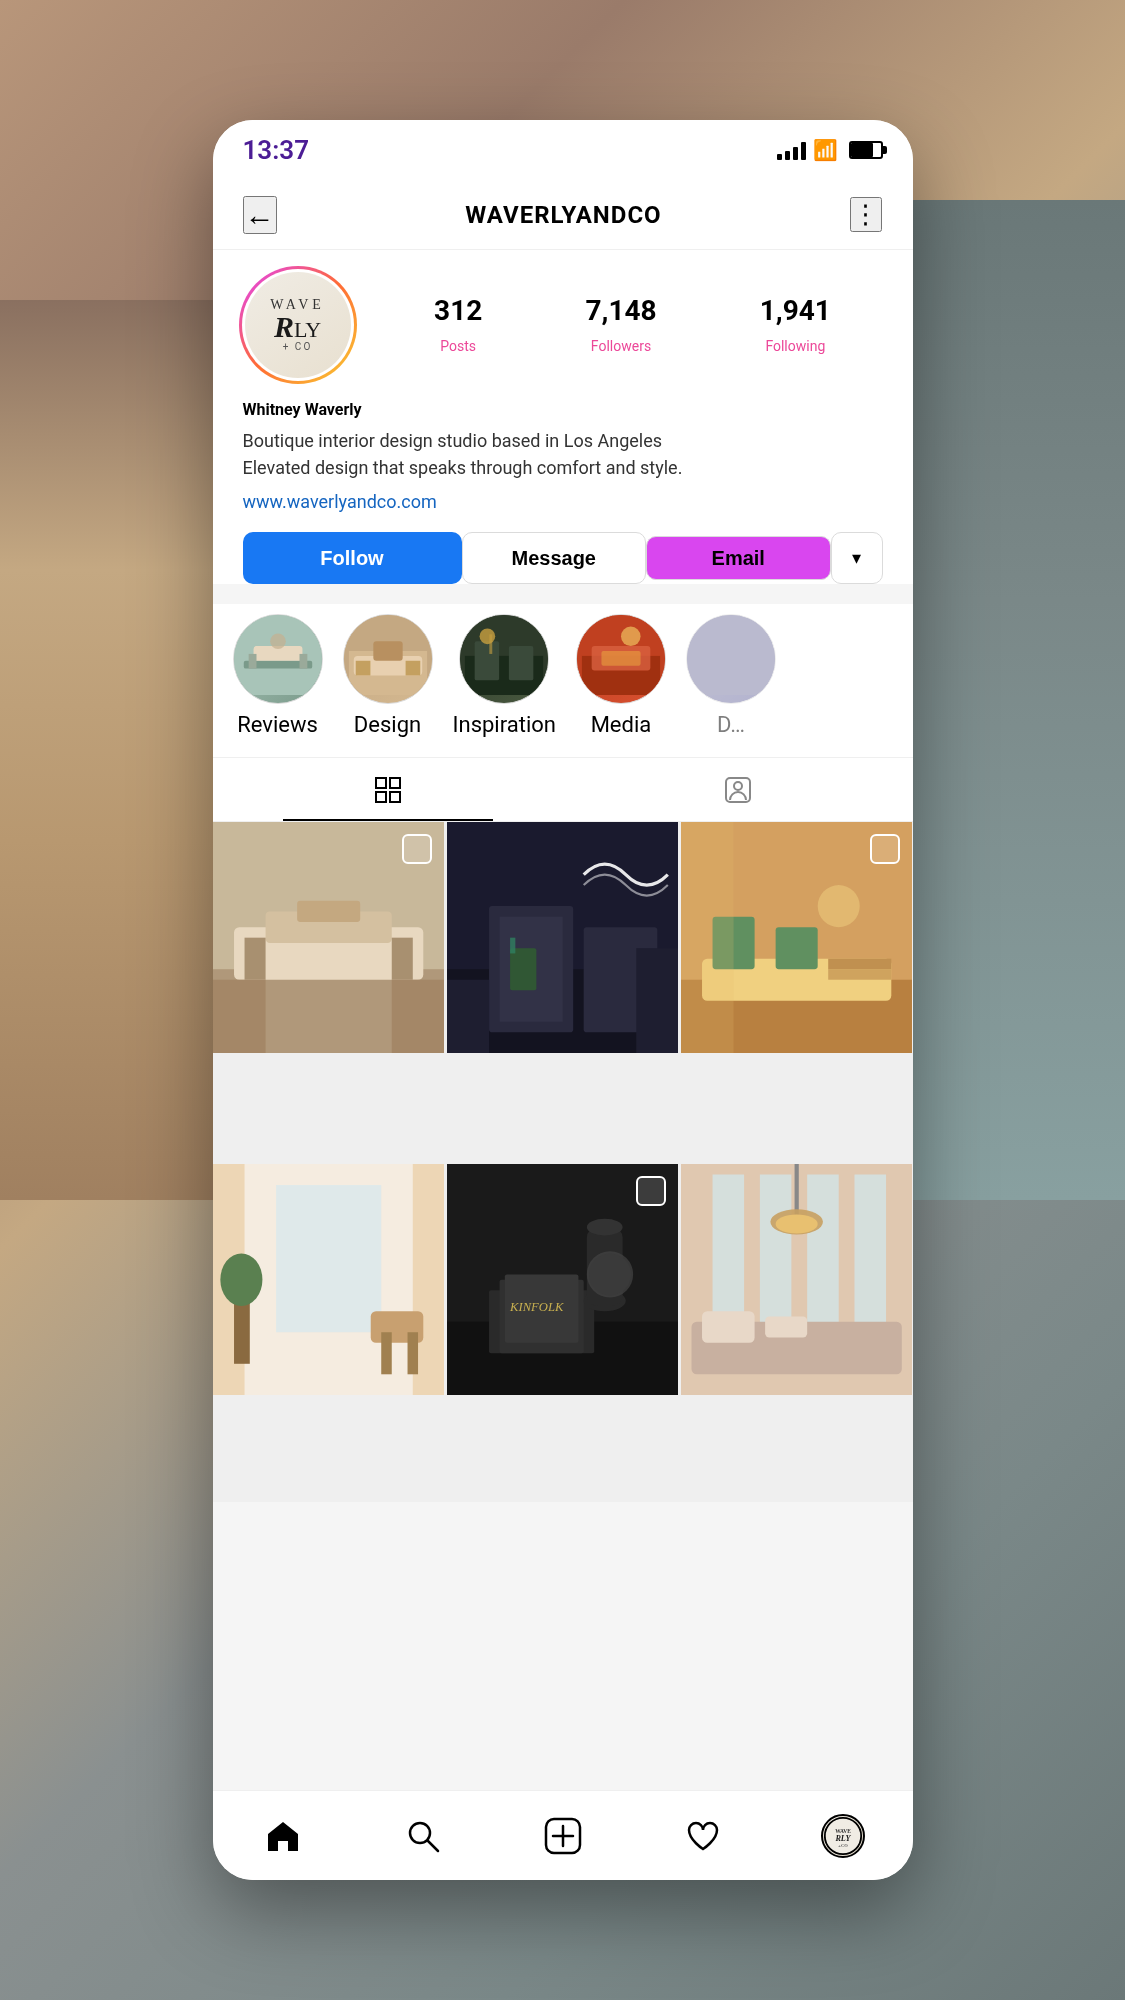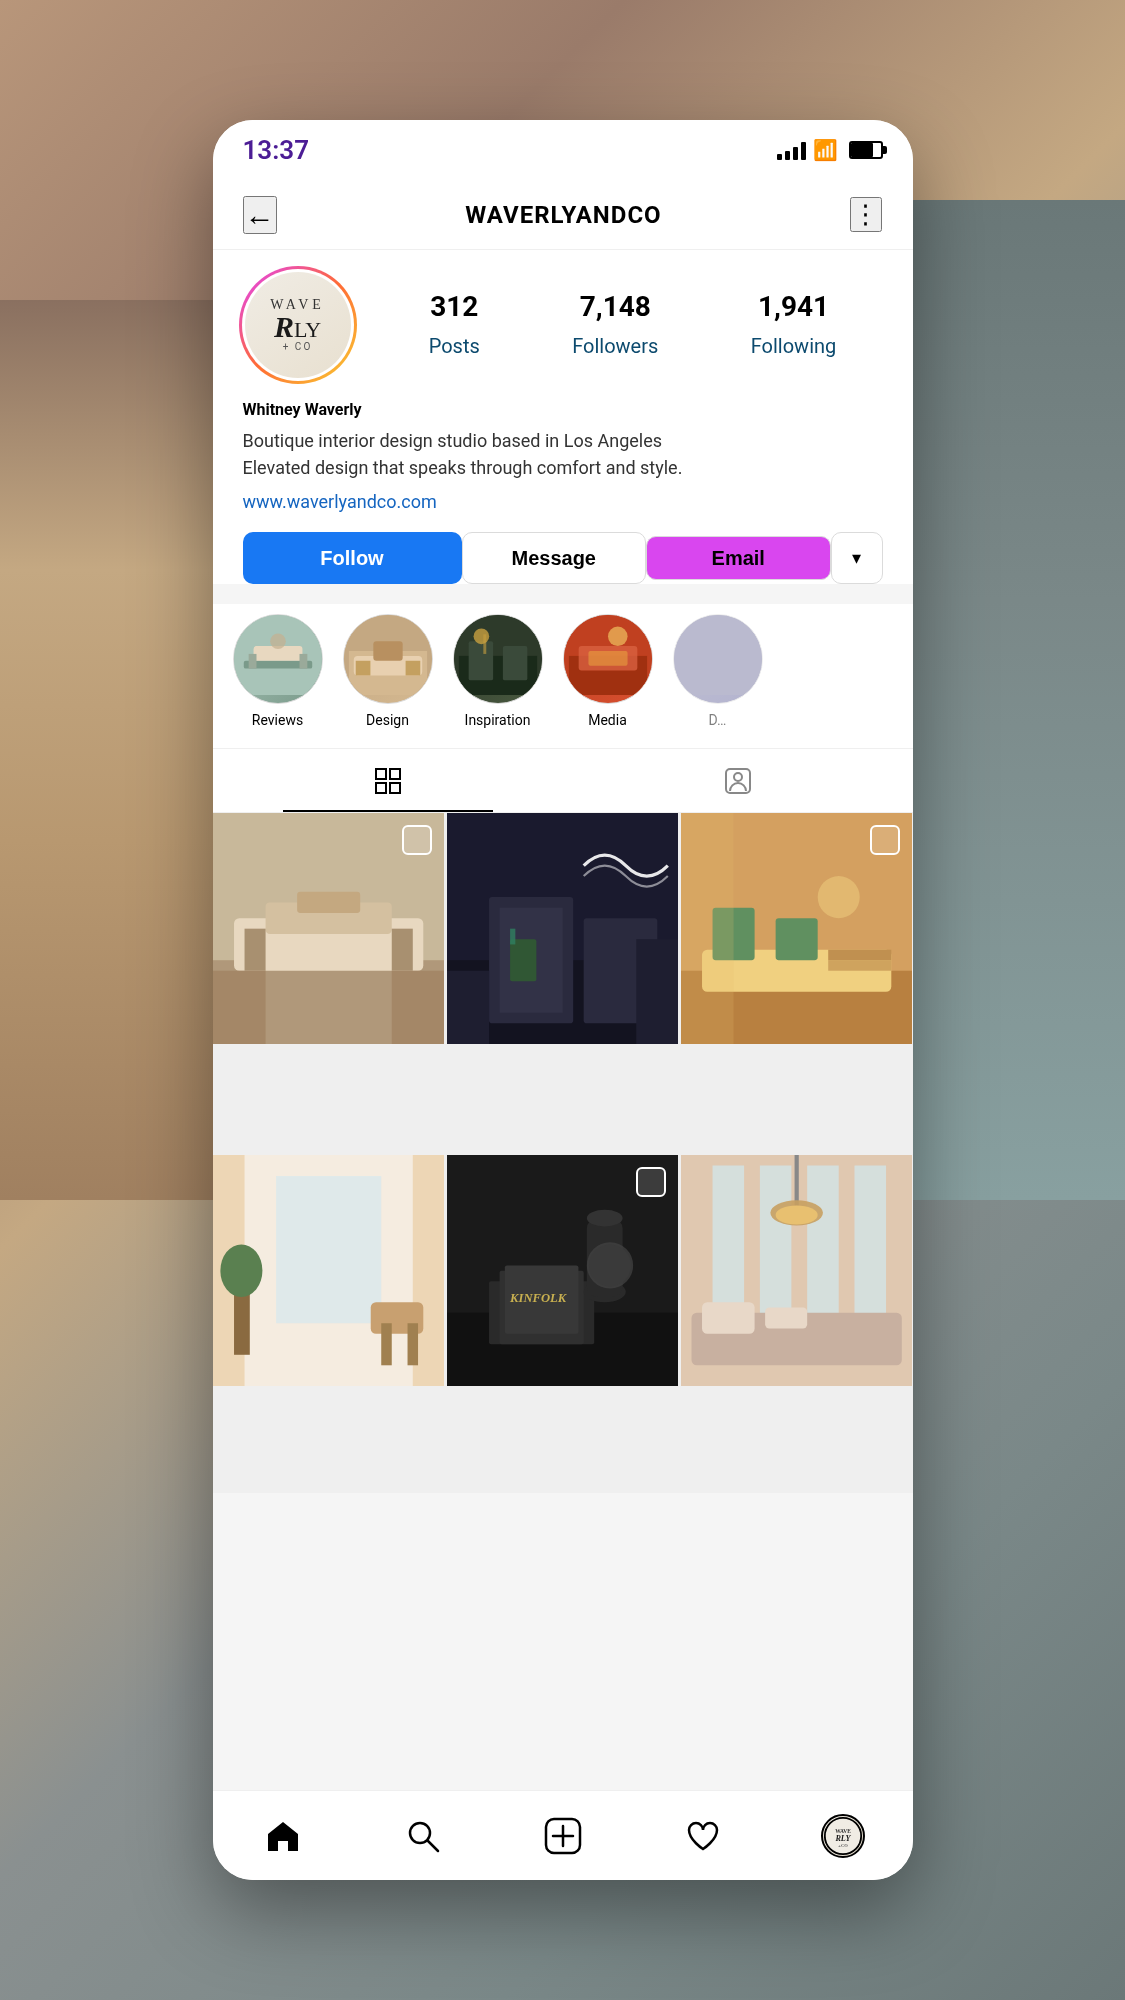--- a/index.html
+++ b/index.html
@@ -239,22 +239,22 @@
     }
 
     .stat-number {
       font-size: 28px;
       font-weight: 700;
       color: #000;
       line-height: 1.1;
     }
 
     .stat-label {
-      font-size: 20px;
-      color: #0c4a6e;
+      font-size: 14px;
+      color: #ec4899;
       margin-top: 12px;
     }
 
     .profile-name {
       font-size: 16px;
       font-weight: 700;
       color: #000;
       margin-bottom: 8px;
     }
 
@@ -363,21 +363,21 @@
     .highlight-inner {
       width: 100%;
       height: 100%;
       display: flex;
       align-items: flex-end;
       justify-content: center;
       padding-bottom: 8px;
     }
 
     .highlight-label {
-      font-size: 14px;
+      font-size: 22px;
       color: #000;
       text-align: center;
     }
 
     
     .tabs-bar {
       background: #fff;
       height: 65px;
       display: flex;
       align-items: center;
@@ -420,21 +420,21 @@
       aspect-ratio: 1;
       overflow: hidden;
       cursor: pointer;
     }
 
     
     .gi-1 { background: linear-gradient(145deg, #c8b89a 0%, #a89070 30%, #e8d8c0 60%, #b8a080 100%); }
     .gi-2 { background: linear-gradient(145deg, #1a1a2e 0%, #2a2a3e 30%, #3a4a3e 60%, #404850 100%); }
     .gi-3 { background: linear-gradient(145deg, #d4a060 0%, #c88840 30%, #80a060 60%, #c0a050 100%); }
     .gi-4 { background: linear-gradient(145deg, #e8d0b8 0%, #d4b898 30%, #c0a080 60%, #e8c8a0 100%); }
-    .gi-5 { background: linear-gradient(145deg, #1a1a1a 0%, #303030 30%, #404040 60%, #c8b060 100%); font-weight: bold; }
+    .gi-5 { background: linear-gradient(145deg, #1a1a1a 0%, #303030 30%, #404040 60%, #c8b060 100%); }
     .gi-6 { background: linear-gradient(145deg, #c8b8a0 0%, #e0c8a8 30%, #d4b890 60%, #f0e0c0 100%); }
 
     
     .multi-select-icon {
       position: absolute;
       top: 12px;
       right: 12px;
       width: 30px;
       height: 30px;
       border: 2.5px solid #fff;

